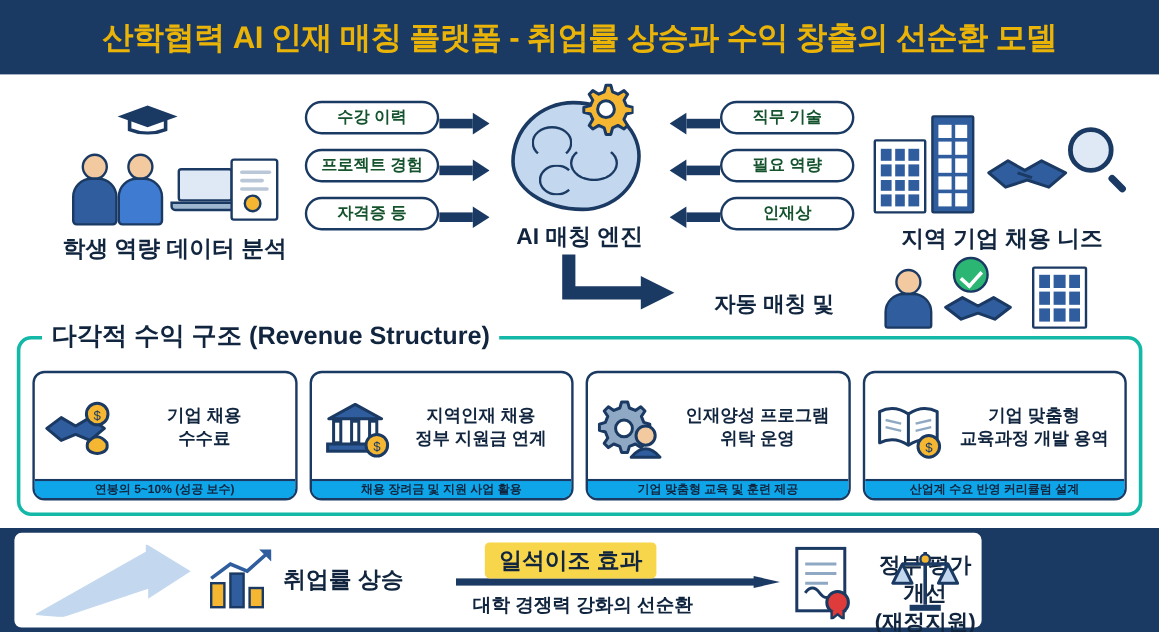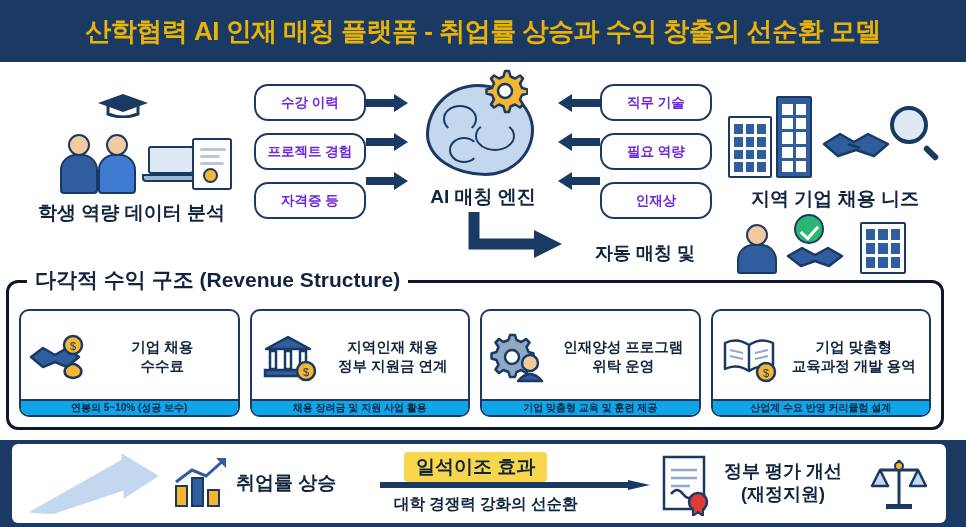--- a/index.html
+++ b/index.html
@@ -37,22 +37,22 @@
 
   
   .top-section {
     position: absolute;
     left: 0; top: 62px;
     width: 966px; height: 214px;
   }
 
   
   .students-group {
-    position: absolute; left: 24px; top: 26px; width: 215px;
-    text-align: center;
+    position: absolute; left: 24px; top: 20px; width: 215px;
+    text-align: right;
   }
   .students-art {
     position: relative; height: 110px; width: 215px;
   }
   .cap {
     position: absolute; left: 72px; top: 4px; width: 54px; height: 26px;
   }
   .person {
     position: absolute; bottom: 4px;
     width: 42px; height: 60px;
@@ -104,23 +104,23 @@
   }
 
   
   .pill-col-left {
     position: absolute; left: 254px; top: 22px; width: 112px;
   }
   .pill {
     background: #ffffff;
     border: 2.5px solid #1b3a63;
     border-radius: 14px;
-    height: 37px;
+    height: 28px;
     display: flex; align-items: center; justify-content: center;
-    font-size: 13.5px; font-weight: bold; color: #6d28d9;
+    font-size: 13.5px; font-weight: bold; color: #14532d;
     margin-bottom: 12px;
     white-space: nowrap;
   }
 
   
   .engine-group {
     position: absolute; left: 408px; top: 6px; width: 150px; text-align: center;
   }
   .brain-wrap { position: relative; height: 120px; }
   .brain {
@@ -227,23 +227,23 @@
   }
   .match-building .win-grid {
     position: absolute; left: 4px; top: 5px; right: 4px; bottom: 4px;
     display: grid; gap: 3px; grid-template-columns: repeat(3,1fr); grid-template-rows: repeat(3,1fr);
   }
   .match-building .win { background: #2f5d9e; }
 
   
   .revenue-section {
     position: absolute;
-    left: 6px; top: 280px;
+    left: 14px; top: 280px;
     width: 938px; height: 150px;
-    border: 3px solid #0f172a;
+    border: 3px solid #14b8a6;
     border-radius: 12px;
     background: #ffffff;
   }
   .revenue-title {
     position: absolute; left: 18px; top: -17px;
     background: #ffffff; padding: 0 8px;
     font-size: 21px; font-weight: bold; color: #11253f;
     white-space: nowrap;
   }
   .rev-cards {
@@ -282,21 +282,21 @@
   }
 
   
   .bottom-band {
     position: absolute; left: 0; top: 440px;
     width: 966px; height: 87px;
     background: #1b3a63;
   }
   .bottom-inner {
     position: absolute; left: 12px; top: 4px;
-    width: 934px; height: 79px;
+    width: 806px; height: 79px;
     background: #ffffff; border-radius: 6px;
   }
   .up-arrow {
     position: absolute; left: 18px; top: 10px; width: 130px; height: 60px;
   }
   .chart-icon {
     position: absolute; left: 160px; top: 12px; width: 58px; height: 52px;
   }
   .emp-label {
     position: absolute; left: 224px; top: 26px;

